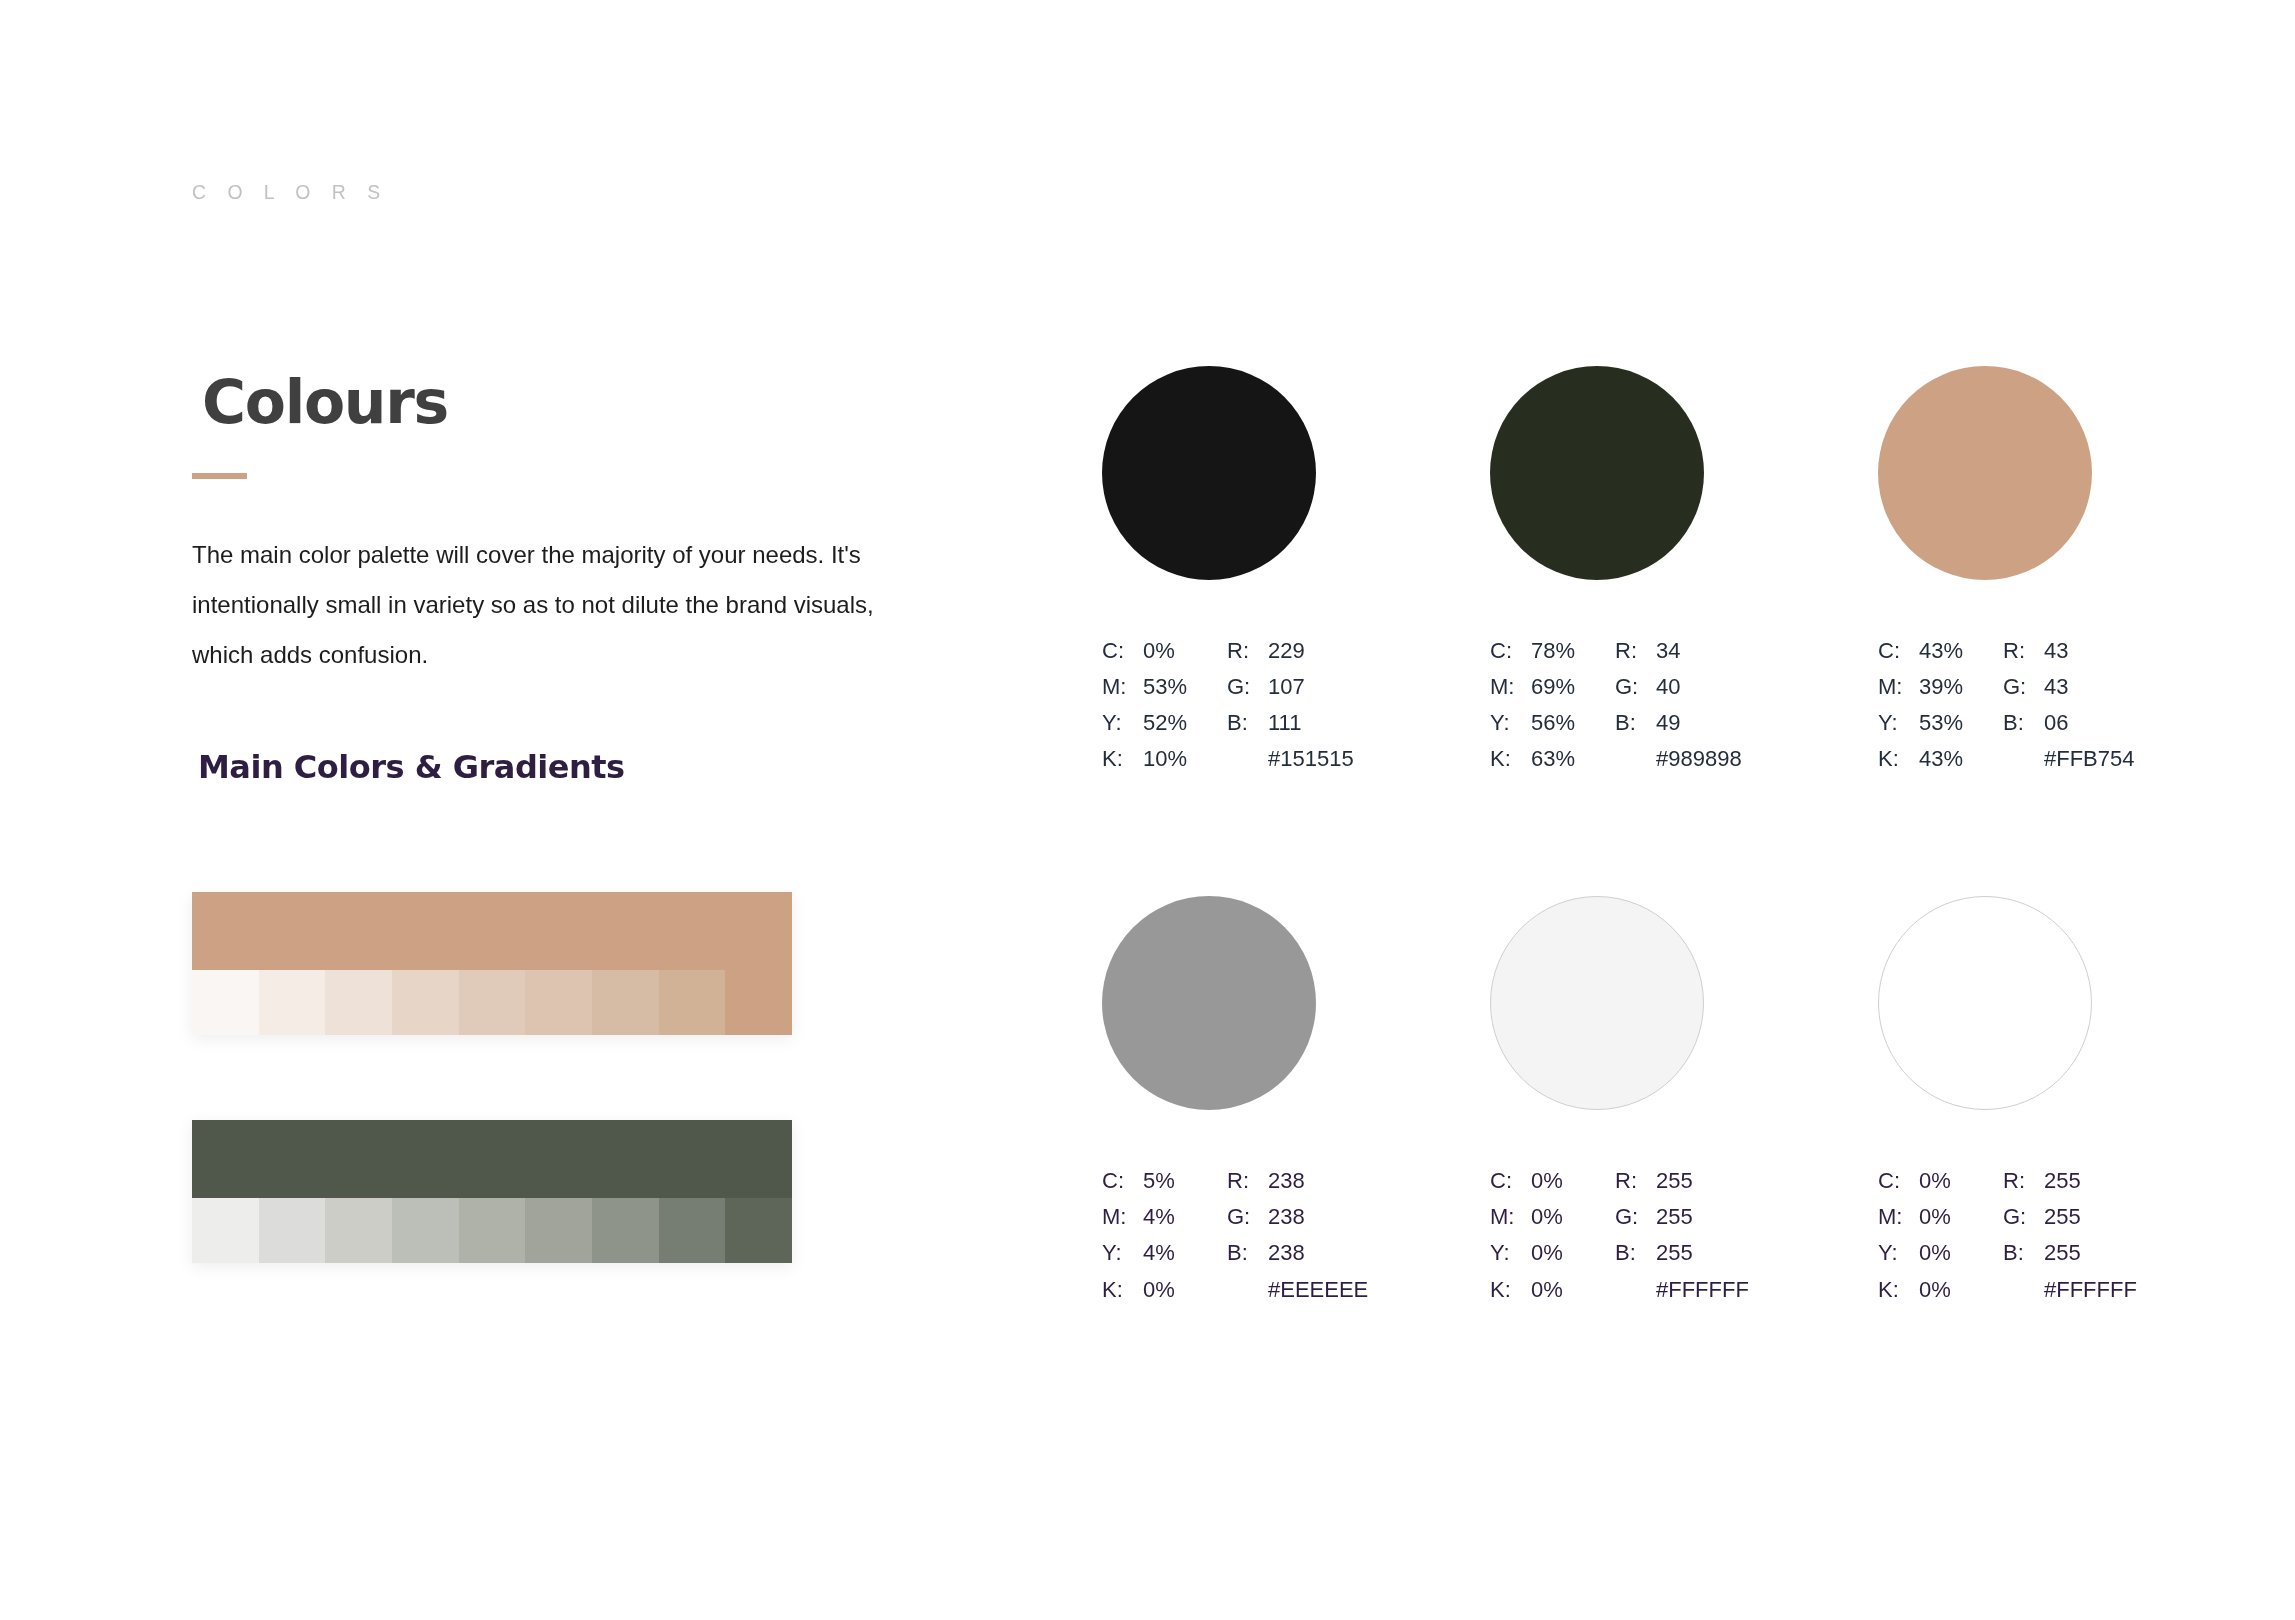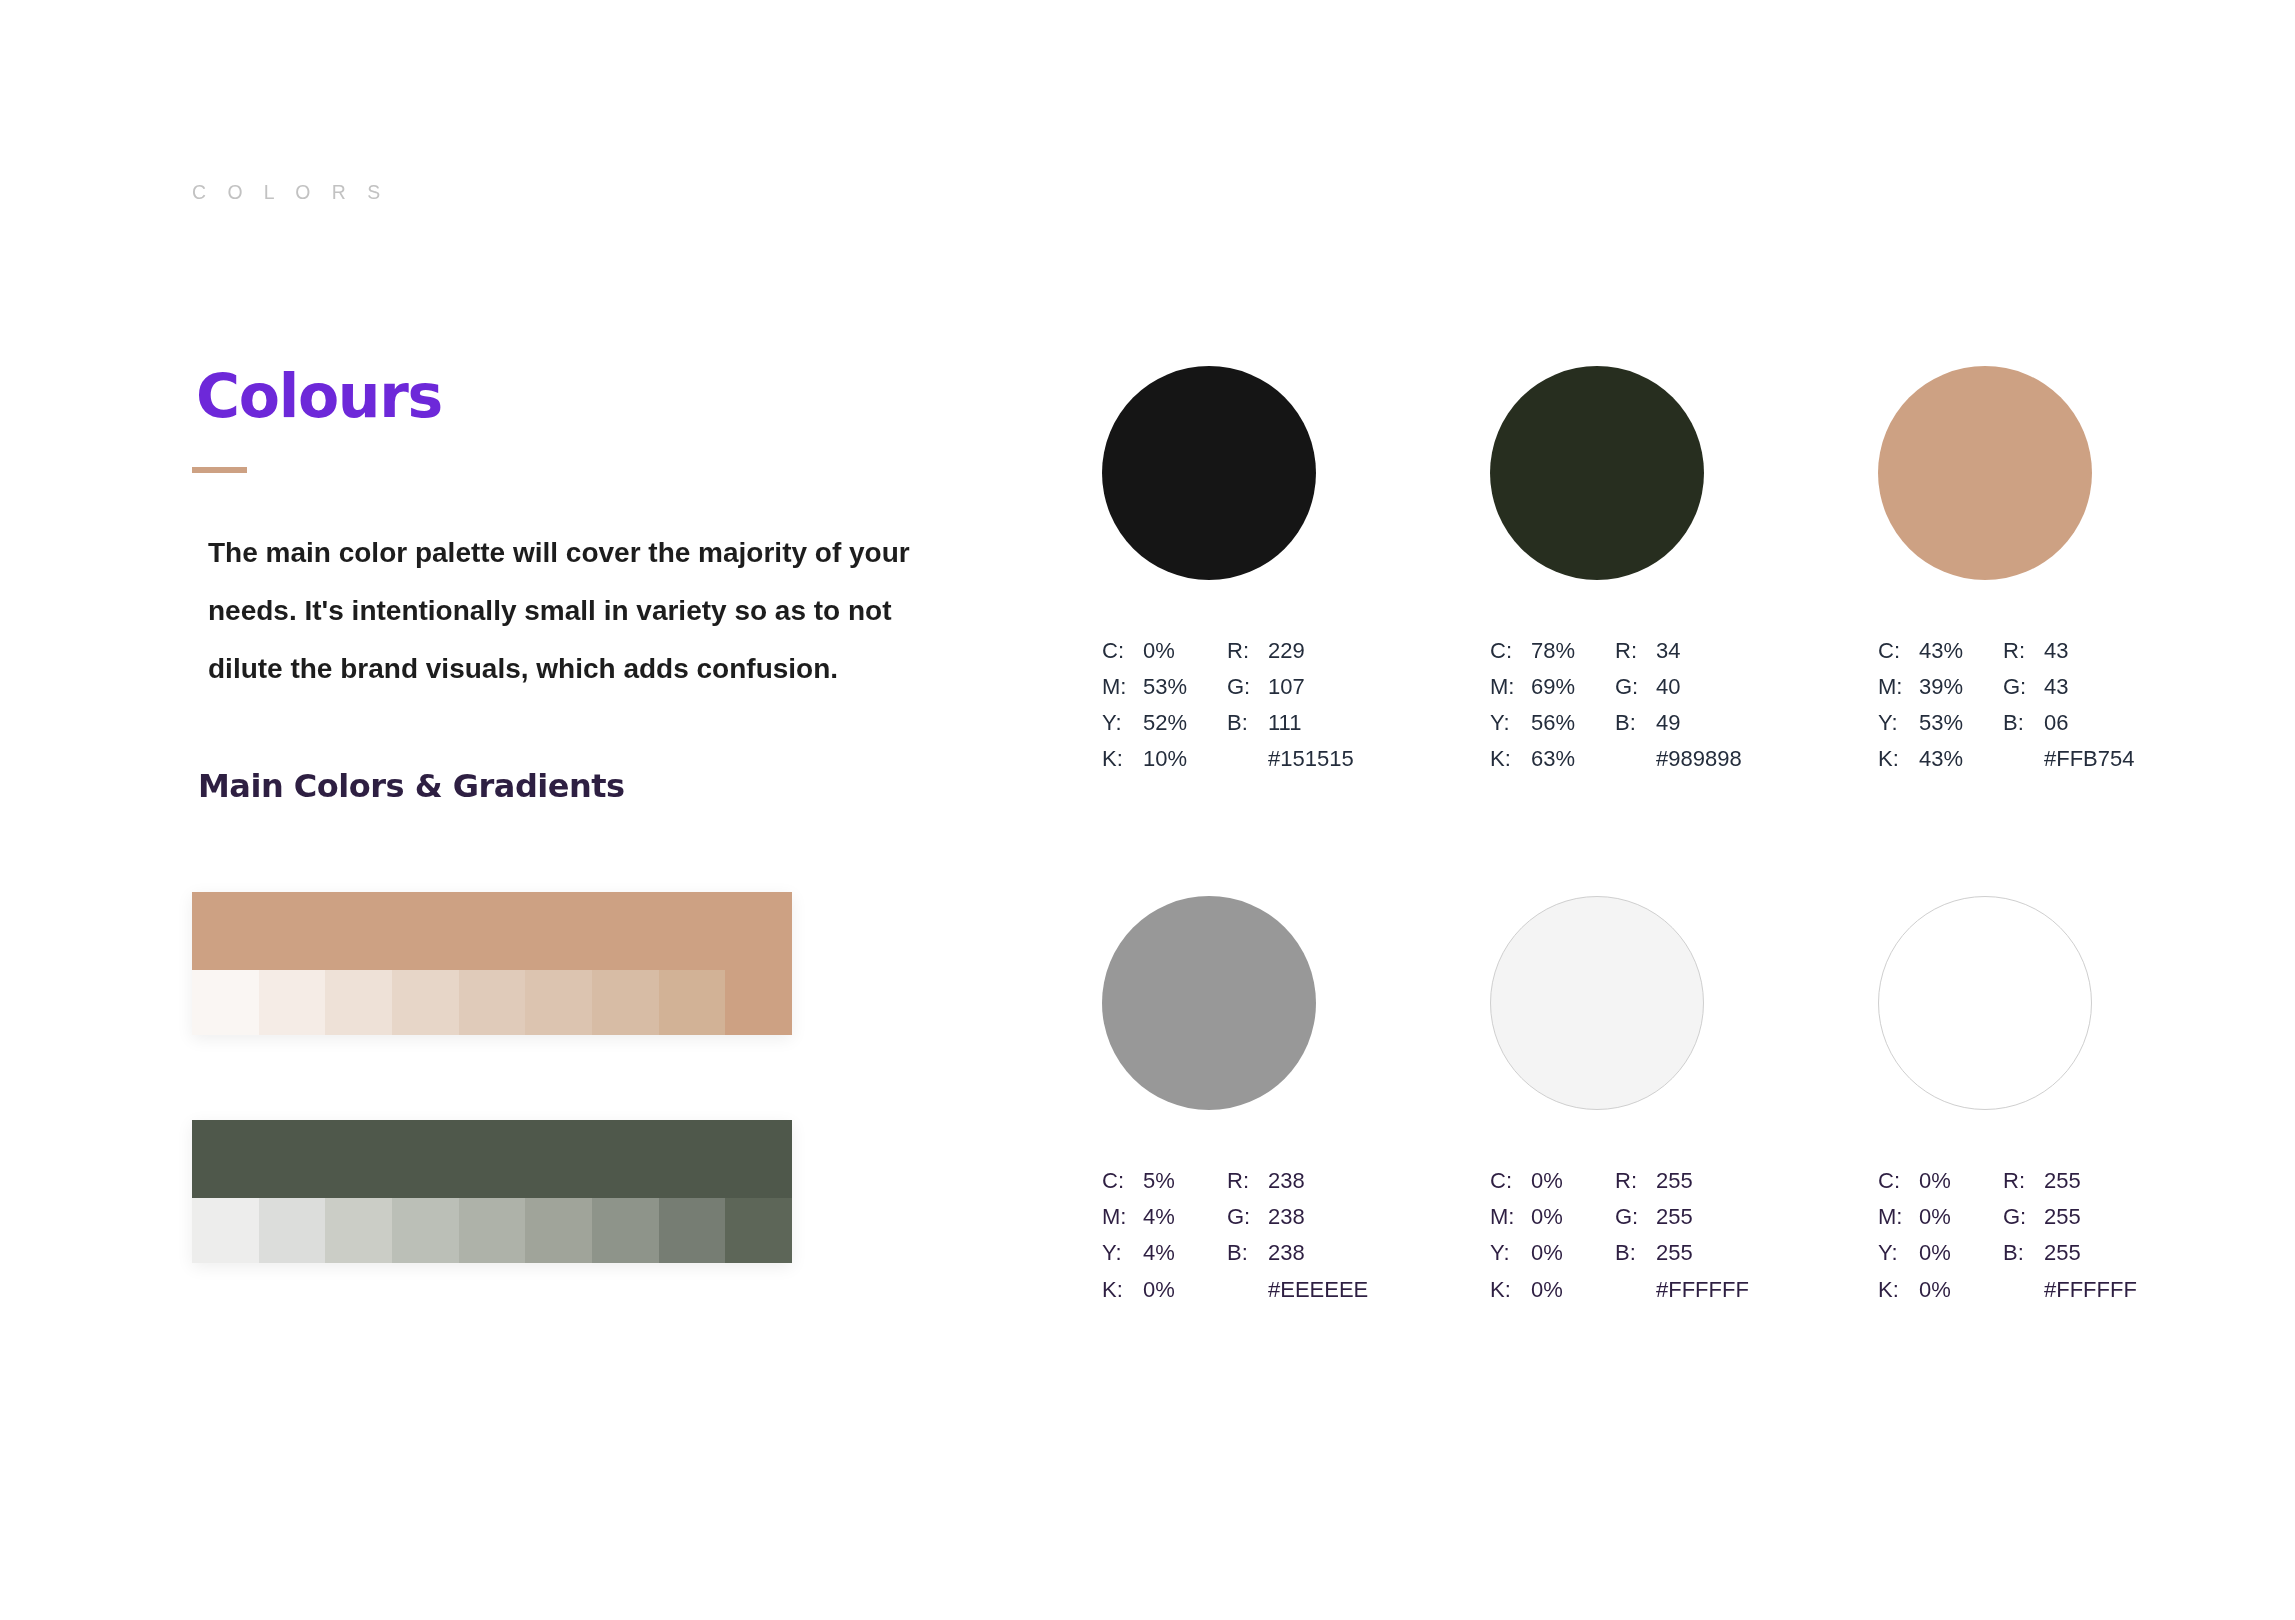--- a/index.html
+++ b/index.html
@@ -37,40 +37,40 @@
     position: absolute;
     left: 192px;
     top: 362px;
     width: 733px;
   }
 
   .title {
     font-family: "DejaVu Sans", sans-serif;
     font-size: 60px;
     font-weight: 700;
-    color: #6d28d9;
+    color: #404040;
     letter-spacing: -1.3px;
     line-height: 1;
-    margin: 4px;
+    margin: 10px;
   }
 
   .accent-rule {
     width: 55px;
     height: 6.2px;
     background: #cda183;
     margin-top: 41px;
   }
 
   .body-text {
-    margin: 16px;
+    margin: 0;
     margin-top: 51px;
-    font-size: 28px;
+    font-size: 24px;
     line-height: 2.07;
     color: #1d1d1d;
-    font-weight: 700;
+    font-weight: 400;
     width: 724px;
   }
 
   .subtitle {
     font-family: "DejaVu Sans", sans-serif;
     margin: 6px;
     margin-top: 69px;
     font-size: 32px;
     font-weight: 700;
     color: #2e1f42;

